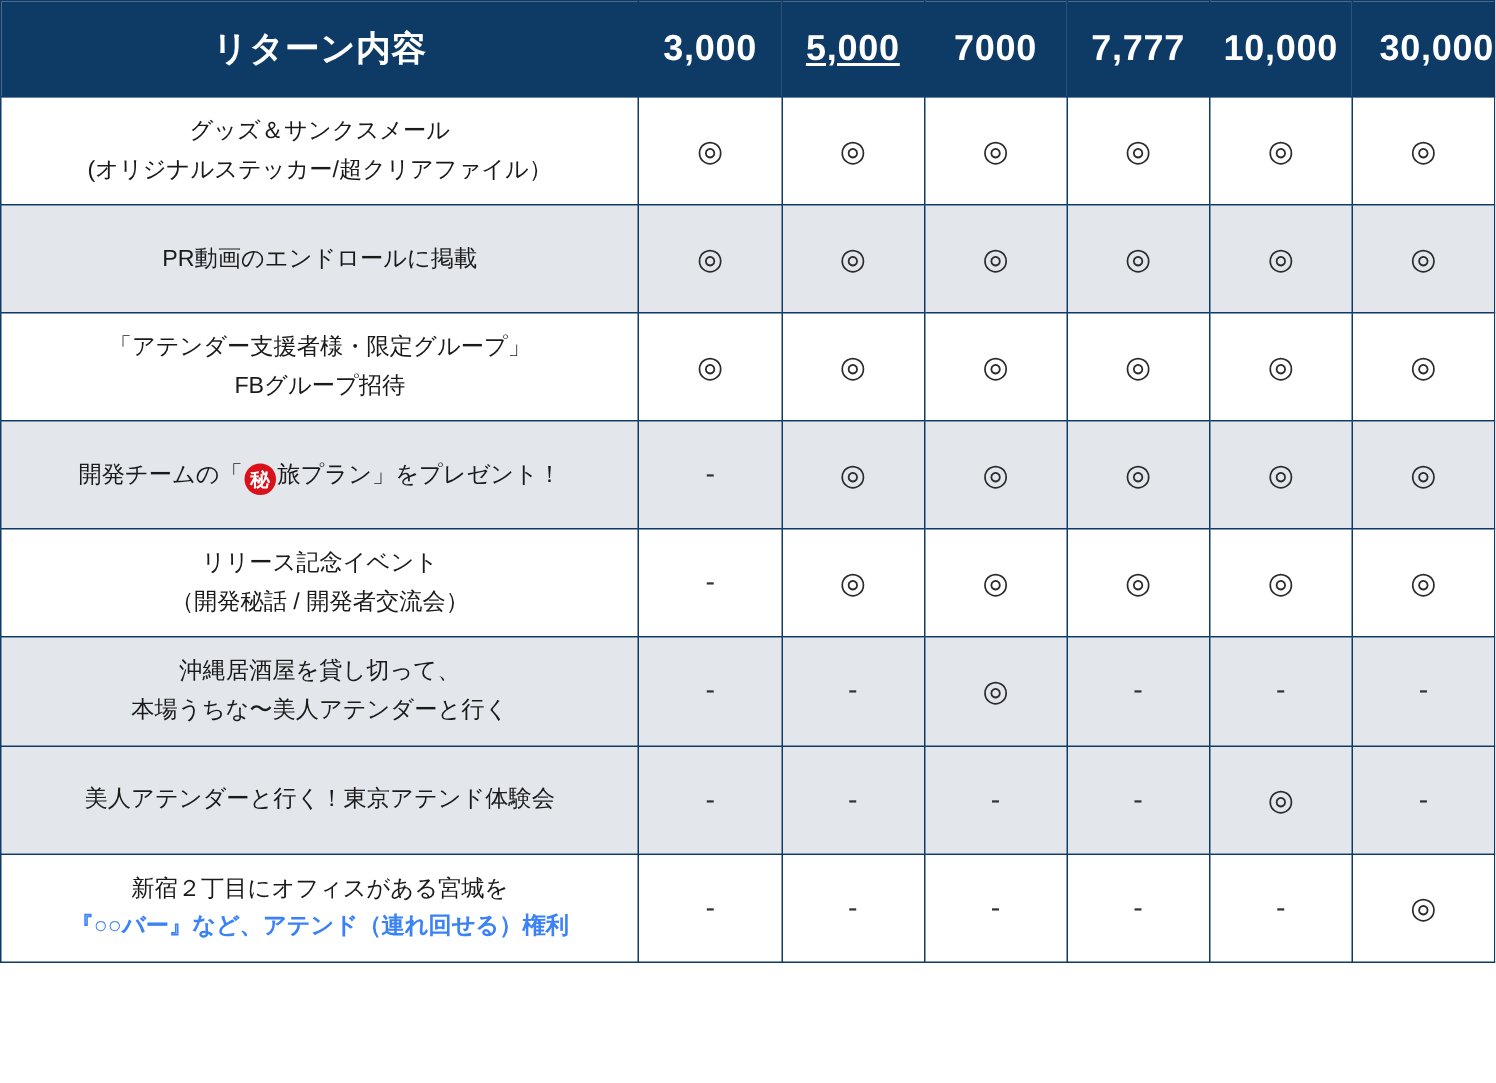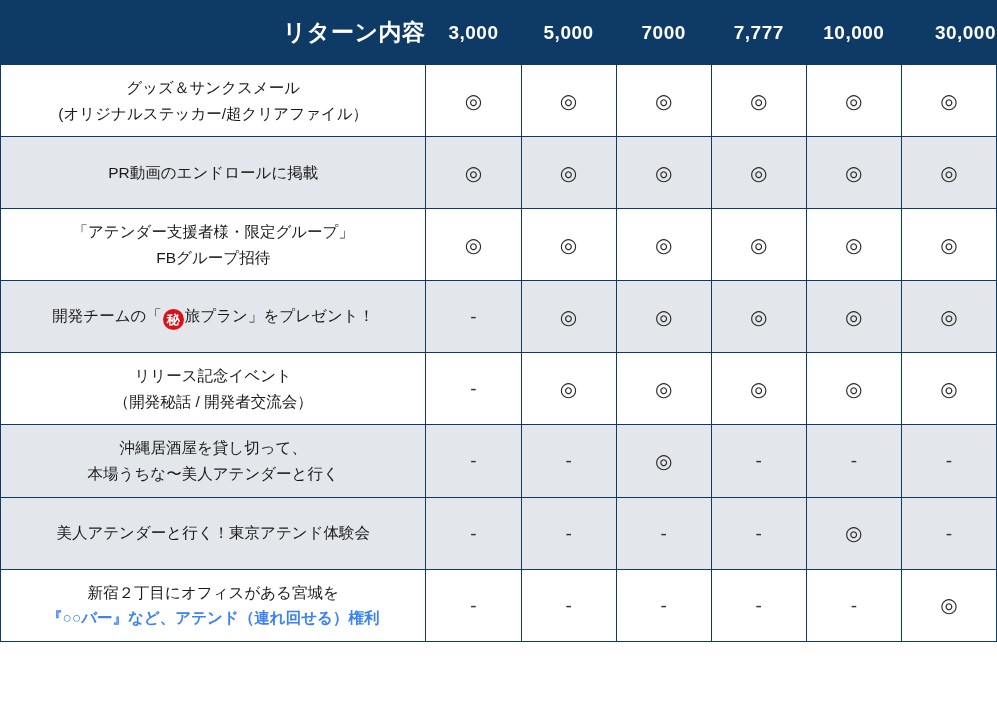--- a/index.html
+++ b/index.html
@@ -24,28 +24,27 @@
   table.reward-table th,
   table.reward-table td {
     border: 1px solid #0f3a66;
     padding: 0;
     text-align: center;
     vertical-align: middle;
   }
   thead th {
     background: #0e3a66;
     color: #ffffff;
-    font-size: 19px;
+    font-size: 24px;
     font-weight: bold;
     height: 64px;
     letter-spacing: 0.5px;
   }
   thead th.desc-head {
     font-size: 23px;
-    text-align: right;
   }
   tbody td.desc {
     font-size: 15.5px;
     color: #1a1a1a;
     line-height: 1.65;
     padding: 10px 20px;
     font-weight: normal;
   }
   tbody td.mark {
     font-size: 20px;
@@ -78,21 +77,21 @@
 </style>
 </head>
 <body>
 
 <div id="page">
   <table class="reward-table">
     <thead>
       <tr>
         <th class="desc-head" style="width:425px;">リターン内容</th>
         <th style="width:95px;">3,000</th>
-        <th style="width:95px;">5,000</th>
+        <th style="width:95px;text-decoration:underline;">5,000</th>
         <th style="width:95px;">7000</th>
         <th style="width:95px;">7,777</th>
         <th style="width:95px;">10,000</th>
         <th style="width:95px;text-align:right;">30,000</th>
       </tr>
     </thead>
     <tbody id="table-body">
         <tr class="odd">
           <td class="desc">
             <span class="line">グッズ＆サンクスメール</span>

